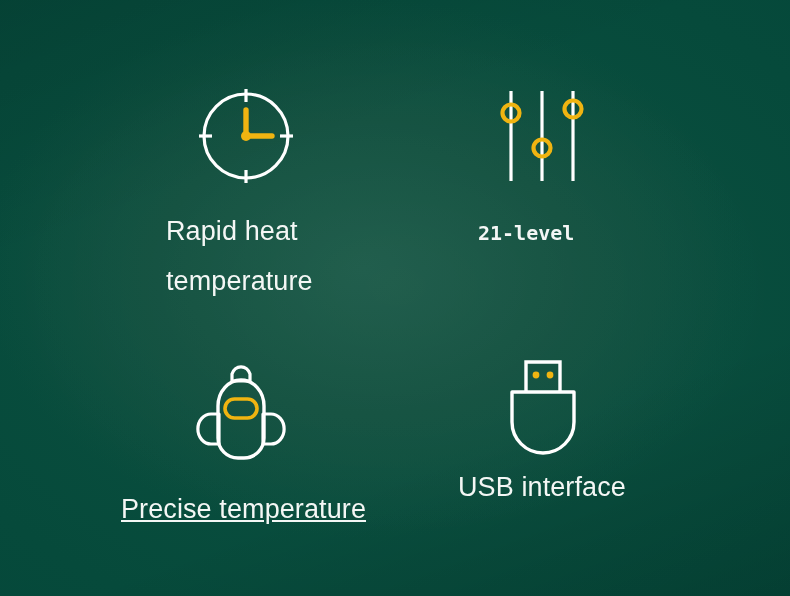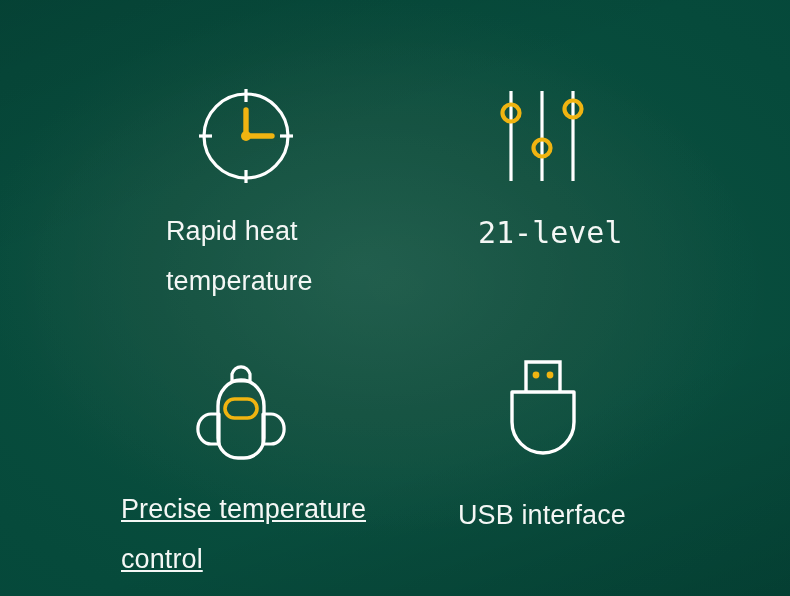--- a/index.html
+++ b/index.html
@@ -43,42 +43,42 @@
     letter-spacing: 0.1px;
   }
   .caption-sans {
     font-family: "Liberation Sans", sans-serif;
     font-size: 27px;
     line-height: 50px;
     font-weight: 400;
   }
   .caption-mono {
     font-family: "DejaVu Sans Mono", "Liberation Mono", monospace;
-    font-size: 30px;
+    font-size: 20px;
     line-height: 50px;
-    font-weight: 400;
+    font-weight: 700;
     letter-spacing: 0px;
   }
   .caption .line { display: block; white-space: nowrap; }
 
   
   #f1-icon { left: 196px; top: 86px; }
   #f1-caption { left: 166px; top: 206px; }
 
   
   #f2-icon { left: 497px; top: 88px; }
   #f2-caption { left: 478px; top: 208px; }
 
   
   #f3-icon { left: 187px; top: 352px; }
   #f3-caption { left: 121px; top: 484px; text-decoration: underline; }
 
   
   #f4-icon { left: 503px; top: 356px; }
-  #f4-caption { left: 458px; top: 490px; }
+  #f4-caption { left: 458px; top: 462px; }
 
   svg { display: block; }
 </style>
 </head>
 <body>
 
 <div id="page">
 
   <div class="feature">
 
@@ -135,21 +135,20 @@
         <path d="M84 62 A10.5 12 0 0 1 84 92 L76 92 L76 62 Z" fill="none" stroke="#ffffff" stroke-width="3.2" stroke-linejoin="round"></path>
 
         <path d="M31 54 A23 26 0 0 1 77 54 L77 86 A20 20 0 0 1 57 106 L51 106 A20 20 0 0 1 31 86 Z" fill="none" stroke="#ffffff" stroke-width="3.4" stroke-linejoin="round"></path>
 
         <rect x="38" y="47" width="32" height="19" rx="9.5" ry="9.5" fill="none" stroke="#f0b411" stroke-width="3.6"></rect>
       </svg>
     </div>
 
     <div class="caption caption-sans" id="f3-caption">
       <span class="line">Precise temperature</span>
-      <span class="line">control</span>
     </div>
   </div>
 
   <div class="feature">
 
     <div class="icon-wrap" id="f4-icon">
       <svg width="80" height="100" viewBox="0 0 80 100" aria-hidden="true">
 
         <path d="M23 36 L23 6 L57 6 L57 36" fill="none" stroke="#ffffff" stroke-width="3.4" stroke-linejoin="miter"></path>
 

